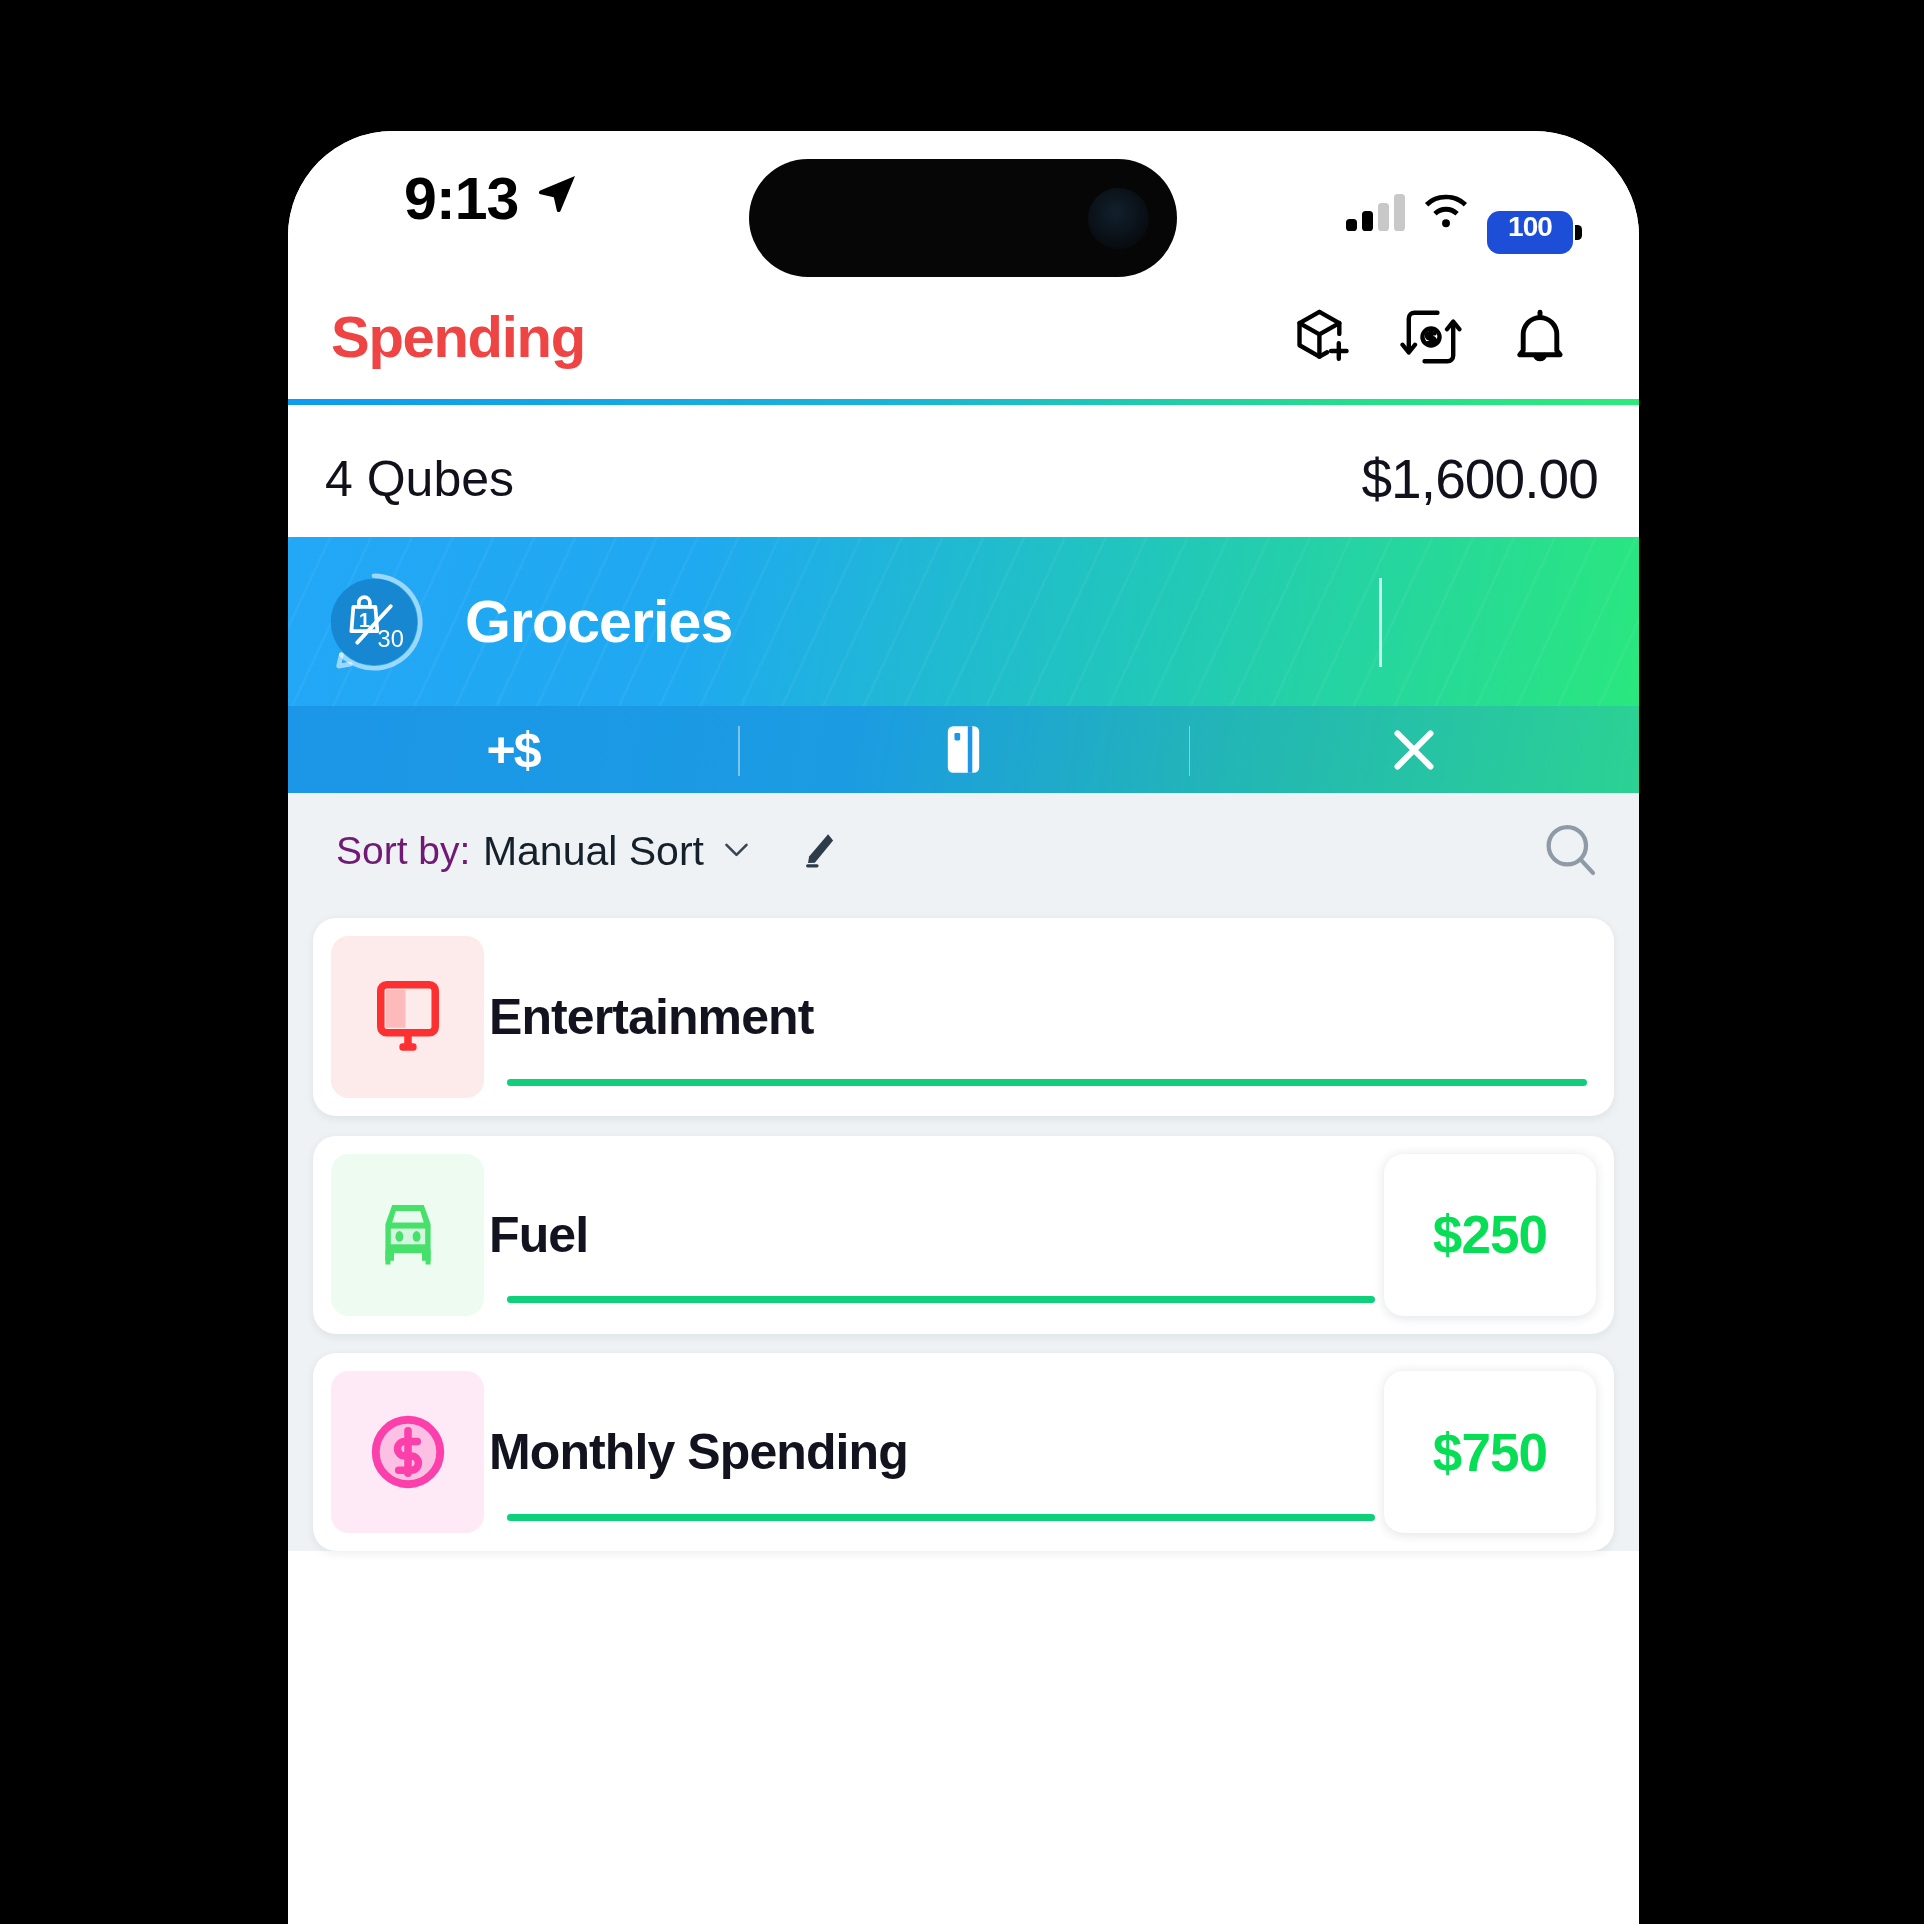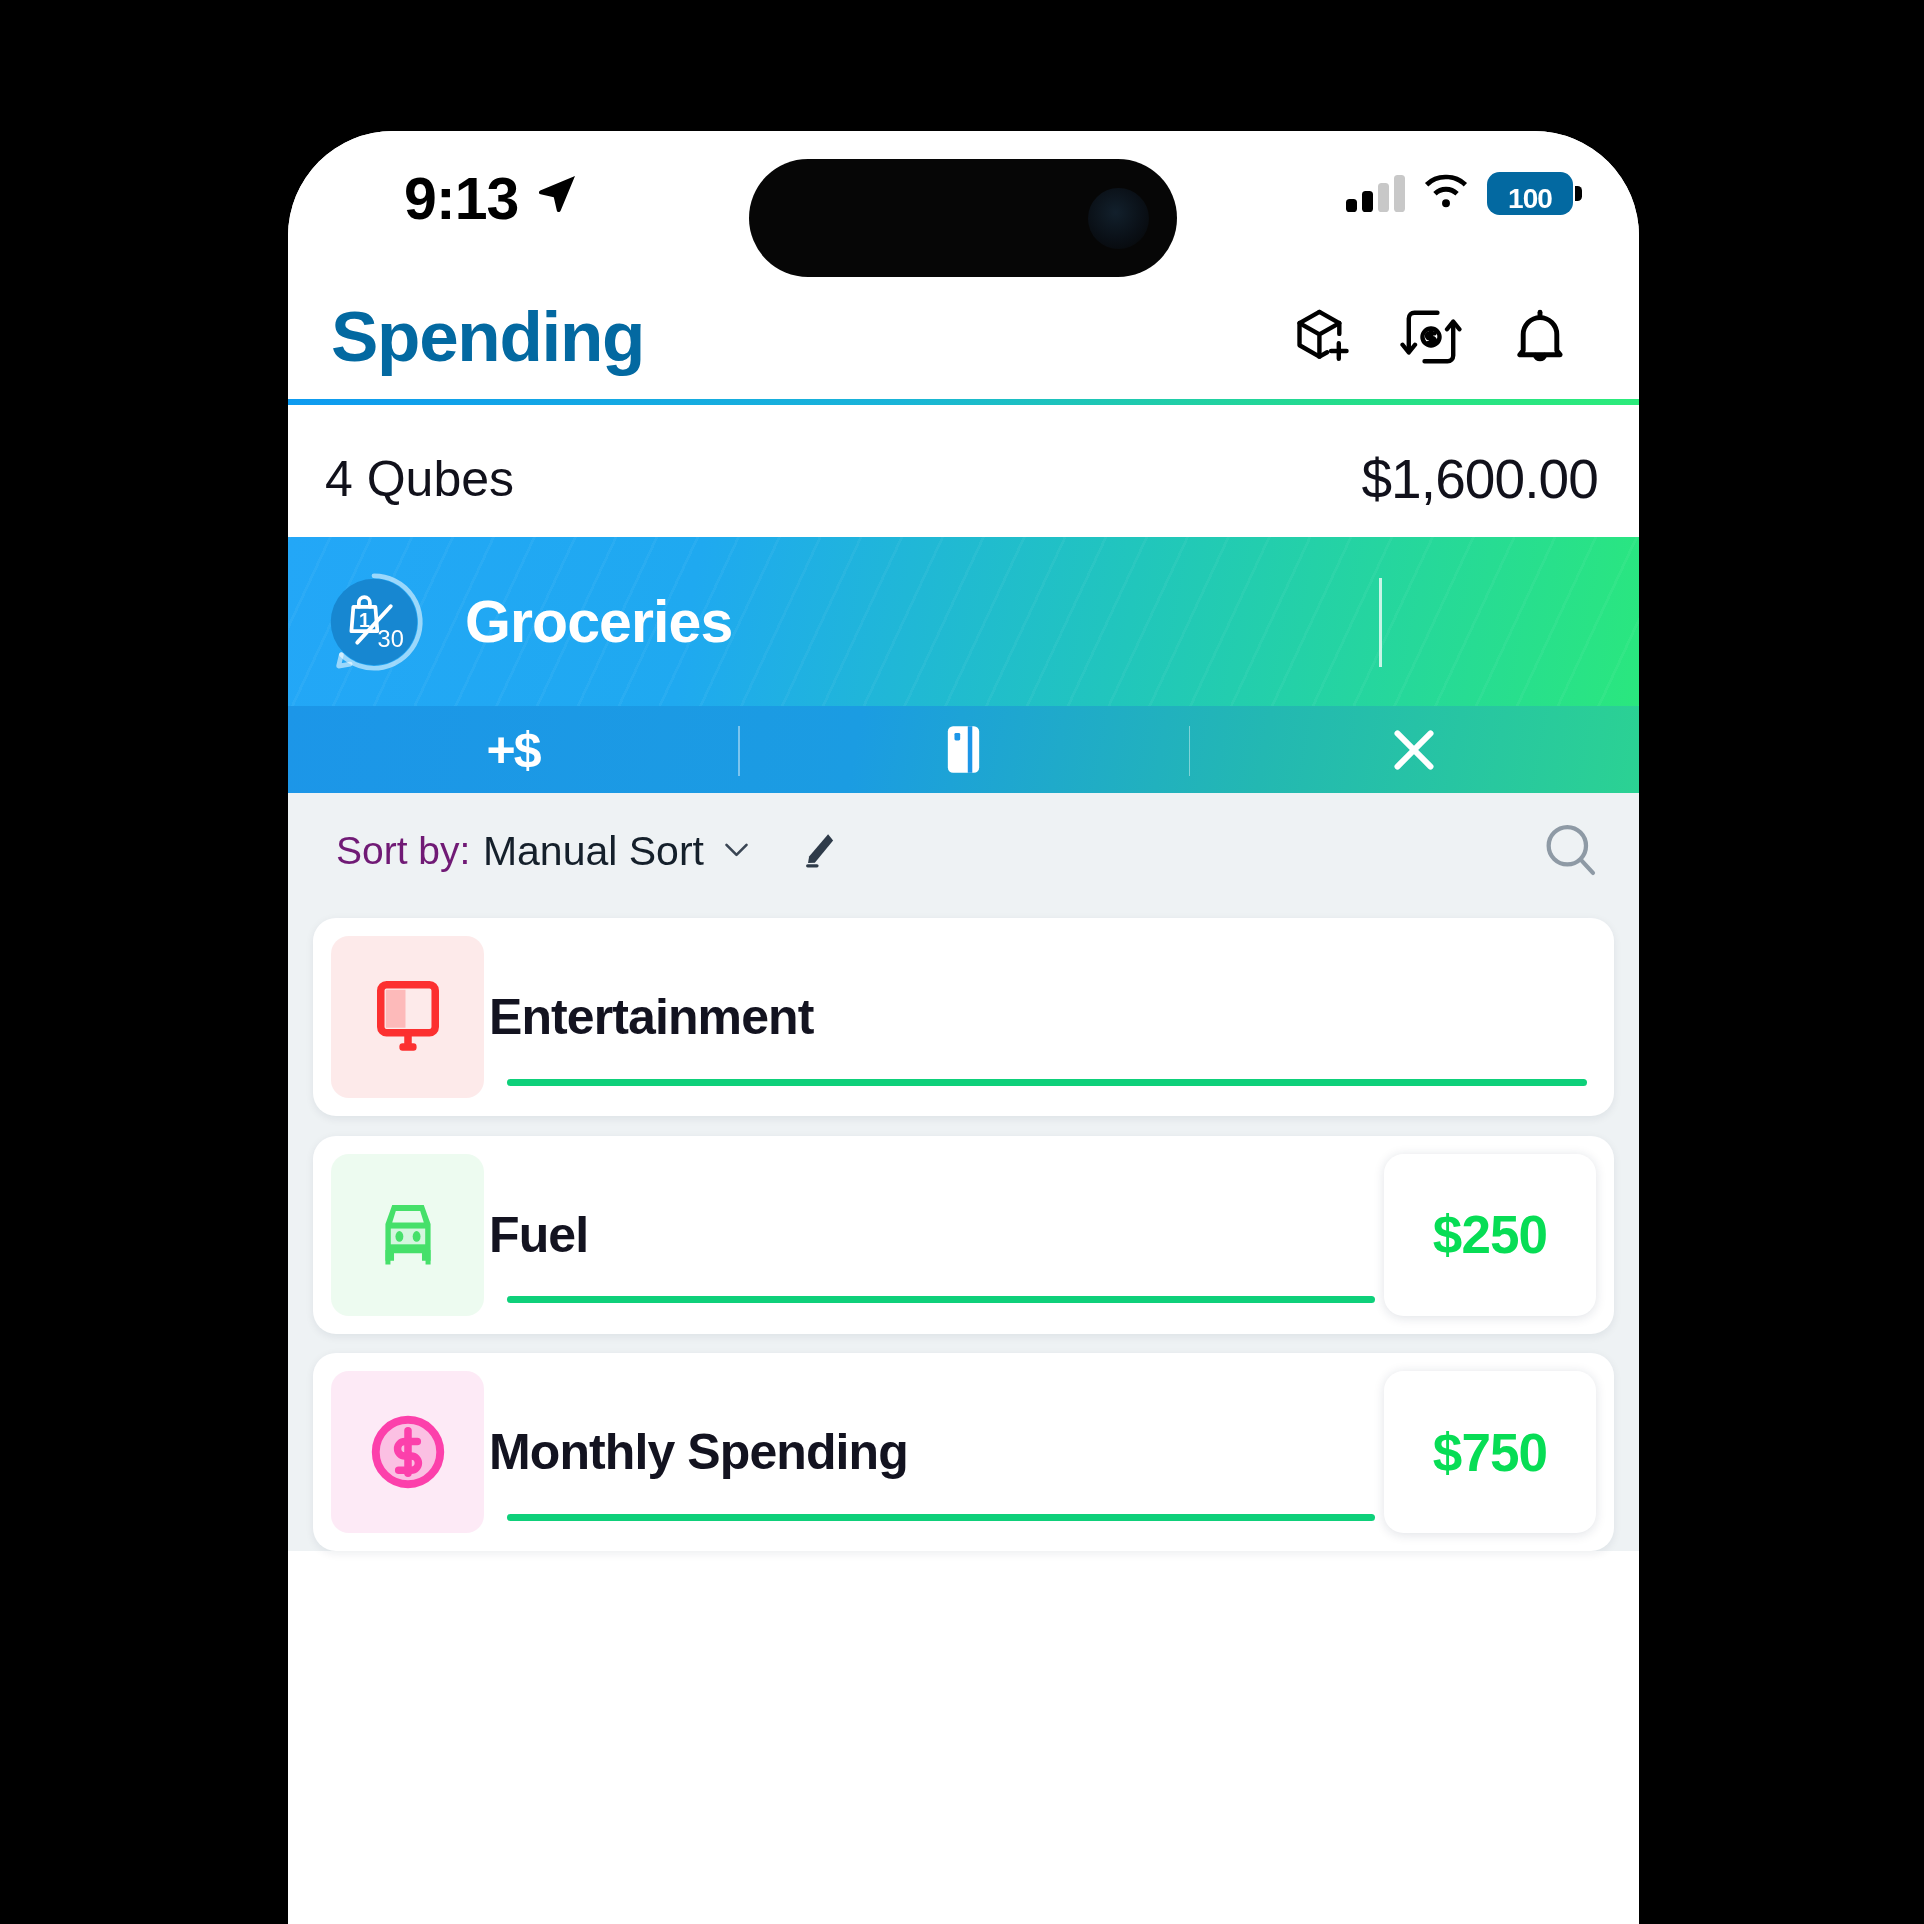--- a/index.html
+++ b/index.html
@@ -48,37 +48,37 @@
     display:flex; align-items:center; gap:16px;
   }
   .sig-bars{ display:flex; align-items:flex-end; gap:5.3px; height:36px;}
   .sig-bars i{ display:block; width:10.7px; border-radius:3.6px; background:#000;}
   .sig-bars i:nth-child(1){height:12.5px;}
   .sig-bars i:nth-child(2){height:20.5px;}
   .sig-bars i:nth-child(3){height:28.5px;background:#c8c8c8;}
   .sig-bars i:nth-child(4){height:37px;background:#c8c8c8;}
   .battery{
     position:relative; width:86px; height:43px;
-    background:#0369a1; border-radius:12.5px;
-    display:flex; align-items:flex-end; justify-content:center;
+    background:#1d4ed8; border-radius:12.5px;
+    display:flex; align-items:flex-start; justify-content:center;margin-top:39px;
   }
   .battery span{ color:#fff; font-size:28px; font-weight:800; letter-spacing:-0.9px;}
   .battery:after{
     content:""; position:absolute; right:-9px; top:14.3px;
     width:7.1px; height:15px; background:#000;
     border-radius:0 4.5px 4.5px 0;
   }
 
   
   .app-header{
     position:relative; height:125px; width:100%;
     display:flex; align-items:center; justify-content:space-between;
     padding:0 66px 0 43px;
   }
-  .page-title{ font-size:71px; font-weight:700; color:#0369a1; letter-spacing:-1.3px; }
+  .page-title{ font-size:58px; font-weight:700; color:#ef4444; letter-spacing:-1.3px; }
   .header-icons{ display:flex; align-items:center; gap:43px; }
   .hicon{ width:66px; height:66px; display:flex; align-items:center; justify-content:center; }
 
   .gradient-rule{
     width:100%; height:6.2px;
     background:linear-gradient(90deg,#0e9bf0 0%,#19b4d8 45%,#24dd8b 78%,#2ceb7b 100%);
   }
 
   
   .summary-row{

